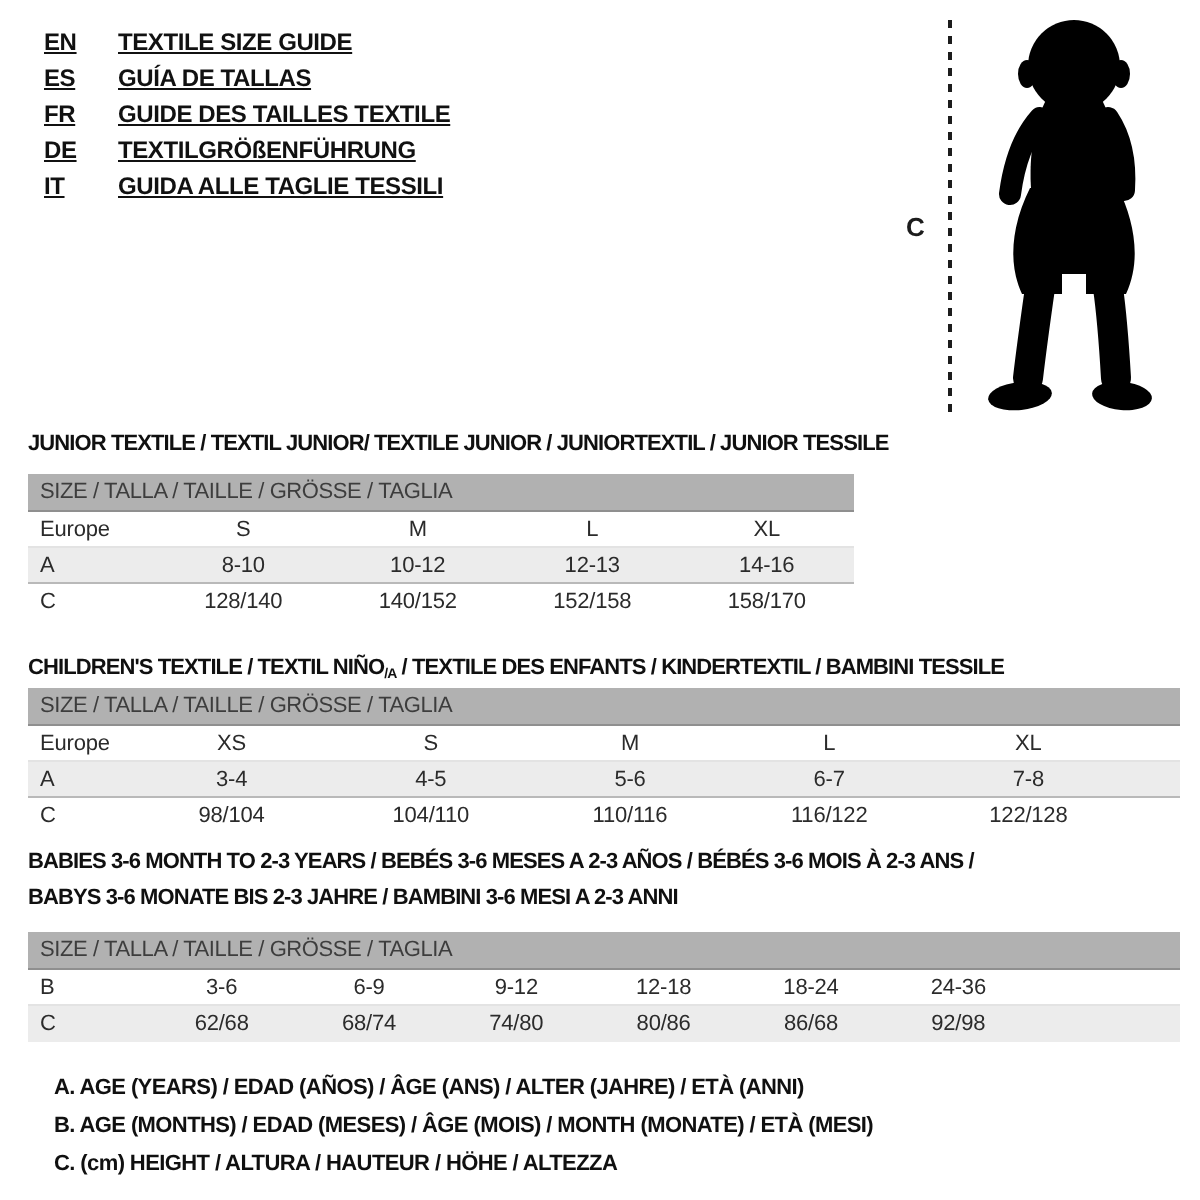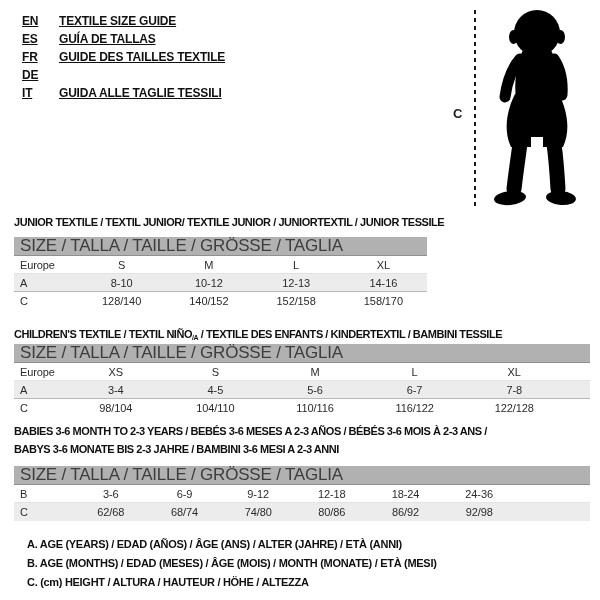--- a/index.html
+++ b/index.html
@@ -17,21 +17,21 @@
     background:repeating-linear-gradient(to bottom,#1c1c1c 0 4px,transparent 4px 8px); }
   .c-label { position:absolute; left:453px; top:106px; font-size:13px; font-weight:bold; color:#1c1c1c; }
   .baby-svg { position:absolute; left:487px; top:6px; }
 
   
   .sec-title { position:absolute; left:14px; font-weight:bold; font-size:11px;
     letter-spacing:-0.45px; white-space:nowrap; color:#101010;text-align:right; }
   .sec-title .sub { font-size:7px; vertical-align:-2px; }
   .size-table { position:absolute; left:14px; }
   .band { height:19px; background:#b1b1b1; display:flex; align-items:center;
-    padding-left:6px; box-sizing:border-box; font-size:17px; color:#3d3d3d;
+    padding-left:6px; box-sizing:border-box; font-size:11px; color:#3d3d3d;
     letter-spacing:-0.2px; border-bottom:1px solid #8f8f8f; }
   .t-row { height:18px; display:grid; align-items:center; font-size:11px; color:#2b2b2b;
     letter-spacing:-0.1px; border-bottom:1px solid #e3e3e3; box-sizing:border-box; background:#fff; }
   .t-row.shaded { background:#ececec; border-bottom:1px solid #b9b9b9; }
   .t-row:last-child { border-bottom:none; }
   .t-junior   { width:413px; } .t-junior   .t-row { grid-template-columns:64px repeat(4,1fr); }
   .t-children { width:576px; } .t-children .t-row { grid-template-columns:52px repeat(5,1fr) 26px; }
   .t-babies   { width:576px; } .t-babies   .t-row { grid-template-columns:60px repeat(6,1fr) 74px; }
   .t-label { padding-left:6px; text-align:left; }
   .t-cell { text-align:center; }
@@ -61,20 +61,21 @@
     <div class="lang-row">
       <span class="lang-code">ES</span>
       <span class="lang-title">GUÍA DE TALLAS</span>
     </div>
     <div class="lang-row">
       <span class="lang-code">FR</span>
       <span class="lang-title">GUIDE DES TAILLES TEXTILE</span>
     </div>
     <div class="lang-row">
       <span class="lang-code">DE</span>
+      <span class="lang-title">TEXTILGRÖßENFÜHRUNG</span>
     </div>
     <div class="lang-row">
       <span class="lang-code">IT</span>
       <span class="lang-title">GUIDA ALLE TAGLIE TESSILI</span>
     </div>
   </div>
 
   <div class="dash-line"></div>
   <div class="c-label">C</div>
   <svg class="baby-svg" width="100" height="204" viewBox="0 0 100 204" xmlns="http://www.w3.org/2000/svg">
@@ -165,21 +166,21 @@
           <span class="t-cell">12-18</span>
           <span class="t-cell">18-24</span>
           <span class="t-cell">24-36</span>
         </div>
         <div class="t-row shaded">
           <span class="t-label">C</span>
           <span class="t-cell">62/68</span>
           <span class="t-cell">68/74</span>
           <span class="t-cell">74/80</span>
           <span class="t-cell">80/86</span>
-          <span class="t-cell">86/92</span>
+          <span class="t-cell">86/68</span>
           <span class="t-cell">92/98</span>
         </div>
       </div>
   </div>
 
   <div class="footnotes">
     <div class="footnote">A. AGE (YEARS) / EDAD (AÑOS) / ÂGE (ANS) / ALTER (JAHRE) / ETÀ (ANNI)</div>
     <div class="footnote">B. AGE (MONTHS) / EDAD (MESES) / ÂGE (MOIS) / MONTH (MONATE) / ETÀ (MESI)</div>
     <div class="footnote">C. (cm) HEIGHT / ALTURA / HAUTEUR / HÖHE / ALTEZZA</div>
   </div>

